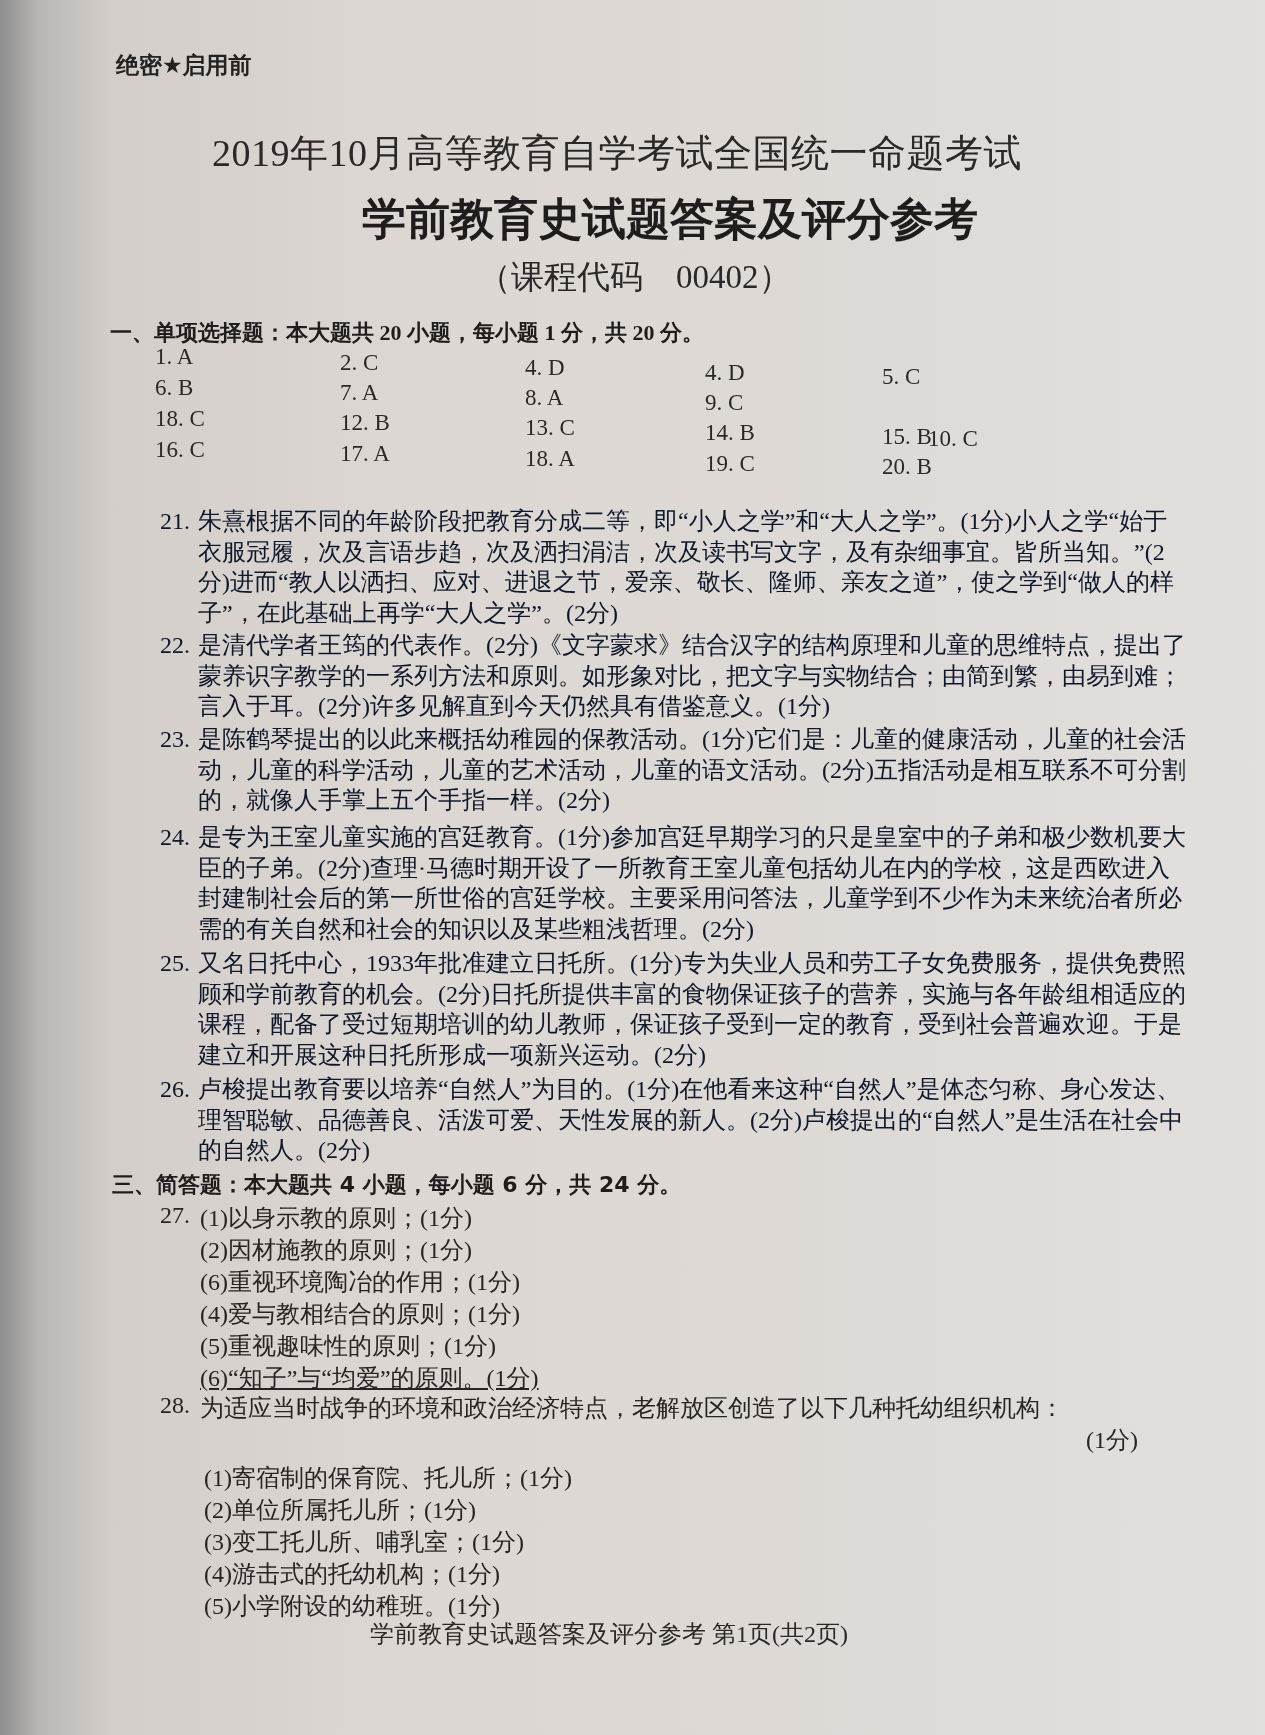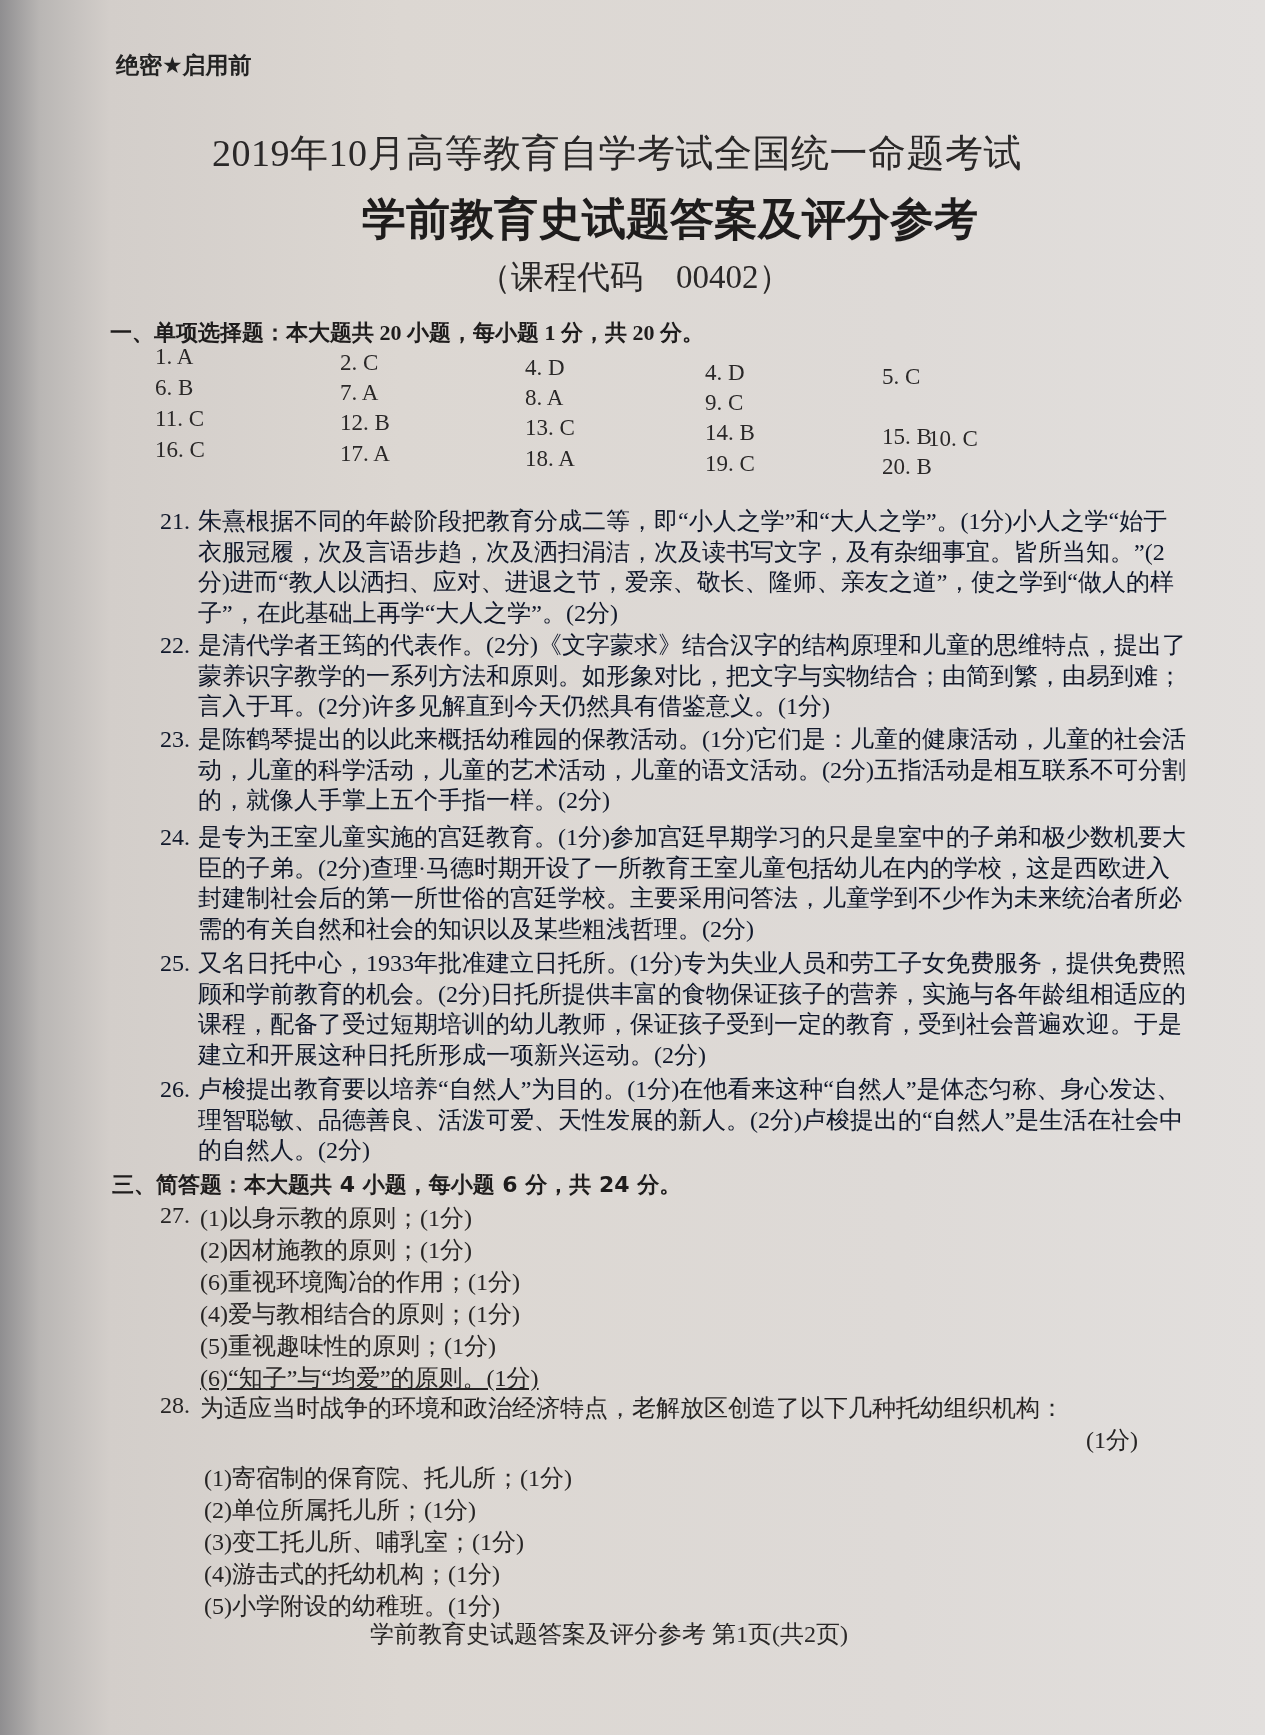--- a/index.html
+++ b/index.html
@@ -40,21 +40,21 @@
     <div class="mc" style="left:525px; top:355px;">4. D</div>
     <div class="mc" style="left:705px; top:360px;">4. D</div>
     <div class="mc" style="left:882px; top:364px;">5. C</div>
 
     <div class="mc" style="left:155px; top:375px;">6. B</div>
     <div class="mc" style="left:340px; top:380px;">7. A</div>
     <div class="mc" style="left:525px; top:385px;">8. A</div>
     <div class="mc" style="left:705px; top:390px;">9. C</div>
     <div class="mc" style="left:928px; top:394px;margin-top:32px;">10. C</div>
 
-    <div class="mc" style="left:155px; top:406px;">11. C</div>
+    <div class="mc" style="left:155px; top:406px;">18. C</div>
     <div class="mc" style="left:340px; top:410px;">12. B</div>
     <div class="mc" style="left:525px; top:415px;">13. C</div>
     <div class="mc" style="left:705px; top:420px;">14. B</div>
     <div class="mc" style="left:882px; top:424px;">15. B</div>
 
     <div class="mc" style="left:155px; top:437px;">16. C</div>
     <div class="mc" style="left:340px; top:441px;">17. A</div>
     <div class="mc" style="left:525px; top:446px;">18. A</div>
     <div class="mc" style="left:705px; top:451px;">19. C</div>
     <div class="mc" style="left:882px; top:454px;">20. B</div>

